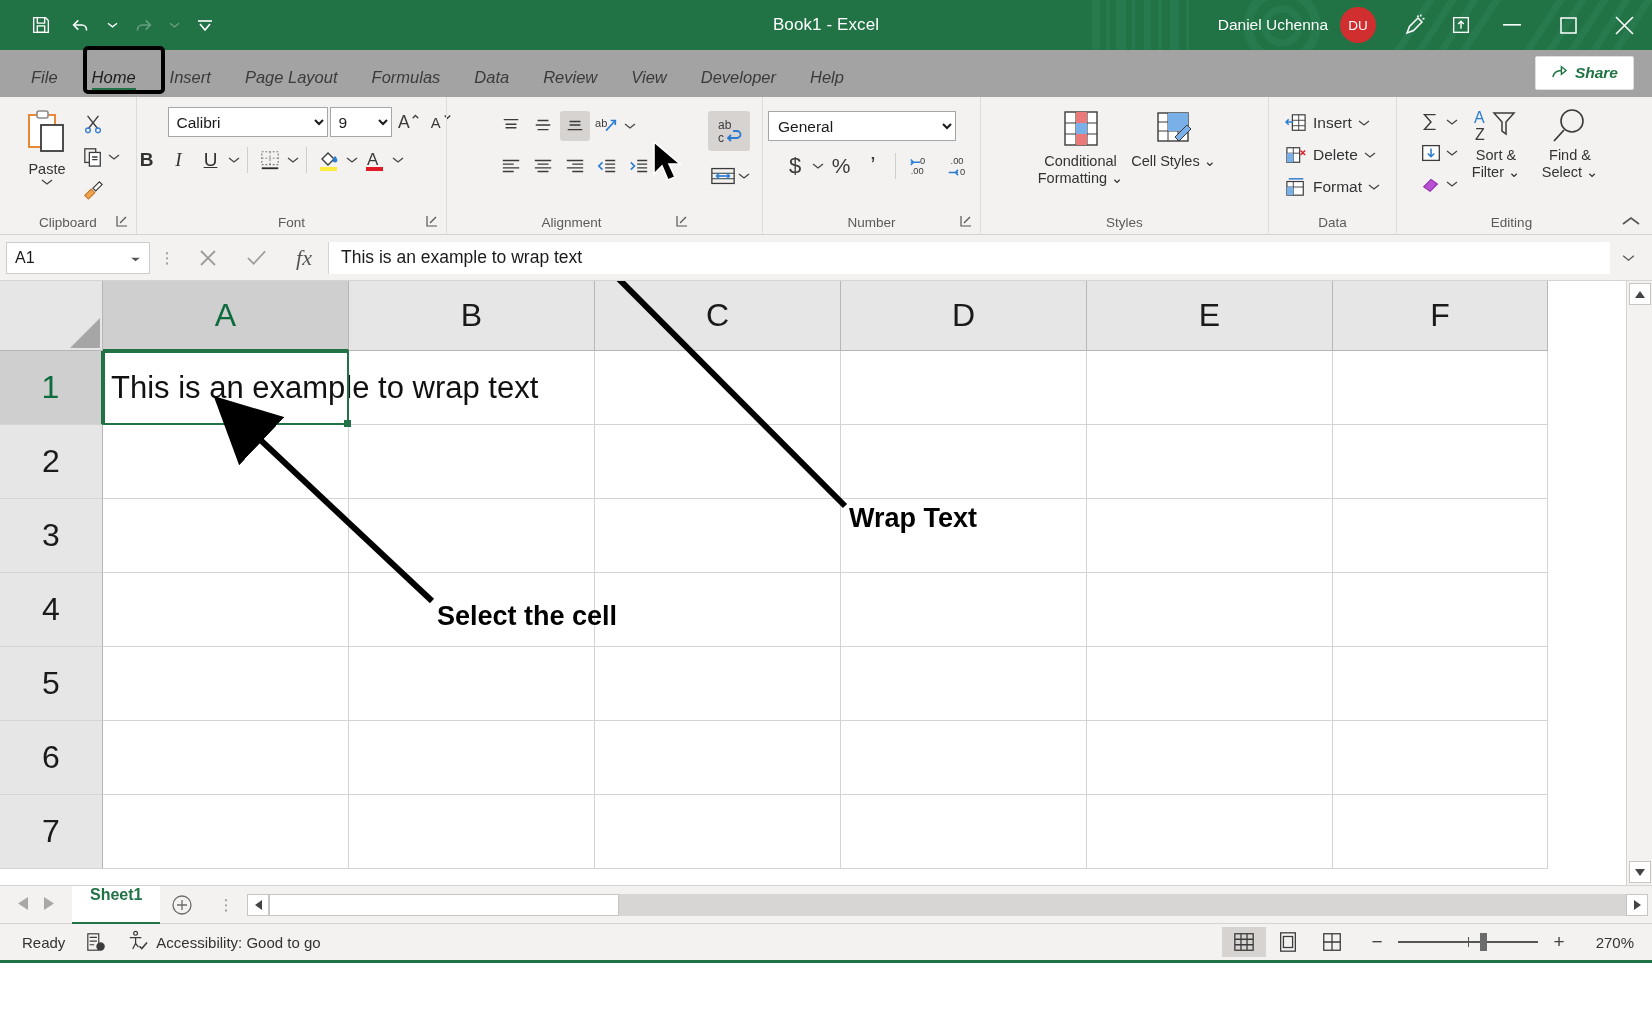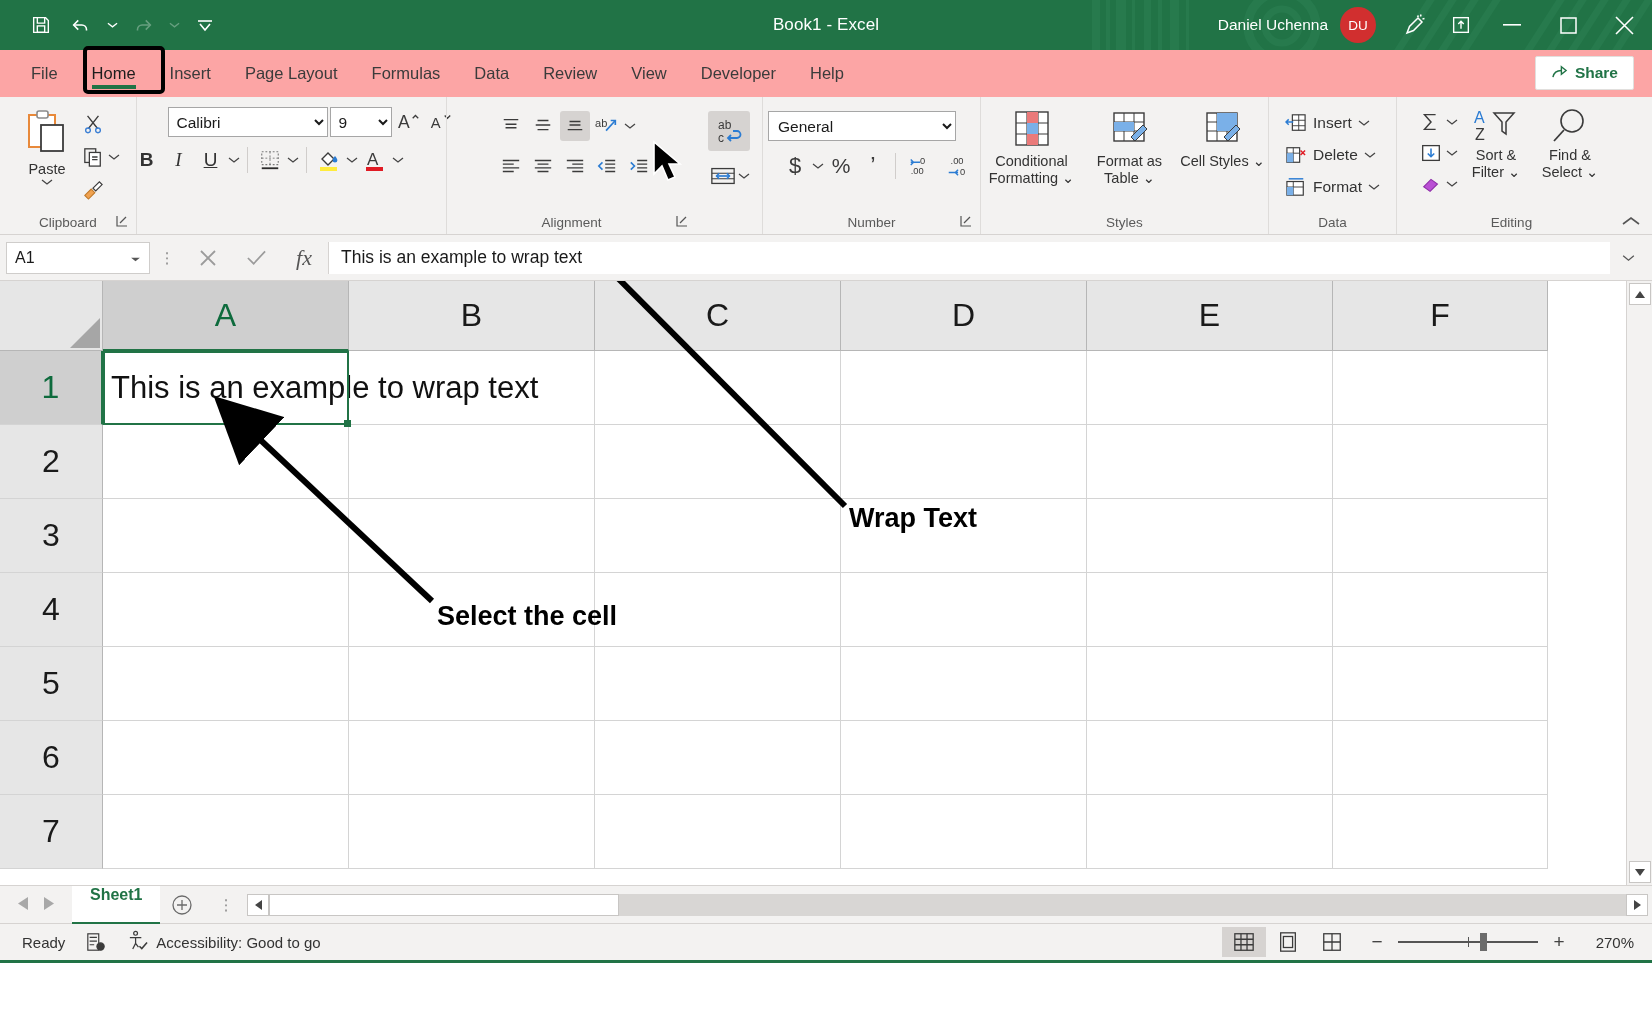--- a/index.html
+++ b/index.html
@@ -50,22 +50,22 @@
   .avatar{
     width:36px;height:36px;border-radius:50%;background:#d12f2f;color:#fff;
     display:flex;align-items:center;justify-content:center;font-size:13.5px;
     margin-right:16px;
   }
   .tb-icon{width:46px;height:50px;display:flex;align-items:center;justify-content:center;color:#fff;}
   .win-btn{width:56px;height:50px;display:flex;align-items:center;justify-content:center;color:#fff;}
 
   
   .ribbon-tabs{
-    height:47px;background:#fca5a5;display:flex;align-items:center;
-    padding-left:14px; position:relative;
+    height:47px;background:#a3a3a3;display:flex;align-items:flex-end;
+    padding-left:14px; position:relative;font-style:italic;
   }
   .rtab{
     font-size:16.5px;color:#3b3b3b;padding:0 17px;height:40px;
     display:flex;align-items:center;justify-content:center;position:relative;
     white-space:nowrap;
   }
   .rtab.active{color:#1d1d1d;}
   .rtab.active .uline{
     position:absolute;bottom:5px;left:17px;right:17px;height:4px;background:#217346;
   }
@@ -515,20 +515,29 @@
           <svg width="24" height="24" viewBox="0 0 24 24" fill="none">
             <text x="4" y="17" font-family="Liberation Sans" font-size="17" fill="#3b3b3b">A</text>
             <rect x="3" y="19" width="17" height="4" fill="#e01b24"></rect>
           </svg>
         </div>
         <div class="chev"><svg width="12" height="8" viewBox="0 0 12 8" fill="none" stroke="#444" stroke-width="1.3">
               <path d="M1 2l5 4 5-4"></path>
             </svg></div>
       </div>
     </div>
+    <div class="grp-label">
+        <span>Font</span>
+      <span class="dlg-launcher">
+        <svg width="12" height="12" viewBox="0 0 12 12" fill="none" stroke="#555" stroke-width="1.2">
+            <path d="M1 1v10h10"></path>
+            <path d="M10 2L4 8"></path>
+          </svg>
+      </span>
+    </div>
   </div>
 
   <div class="rgroup" style="width:250px">
     <div class="grp-body" style="flex-direction:column;align-items:flex-start;padding-left:14px;">
       <div class="row1" style="margin:8px 0 10px 0;">
         <div class="small-btn">
           <svg width="22" height="20" viewBox="0 0 24 22" fill="none" stroke="#3b3b3b" stroke-width="1.6">
               <path d="M4 4h16M6 9h12M6 13h12"></path>
             </svg>
         </div>
@@ -671,31 +680,20 @@
     <div class="grp-body" style="justify-content:flex-end;padding-top:6px;gap:2px;">
       <div class="styles-btn">
         <svg width="50" height="44" viewBox="0 0 50 44" fill="none">
           <rect x="9" y="3" width="32" height="33" stroke="#3b3b3b" stroke-width="1.4" fill="#fff"></rect>
           <path d="M9 14h32M9 25h32M20 3v33M31 3v33" stroke="#3b3b3b" stroke-width="1.1"></path>
           <rect x="20" y="3" width="11" height="11" fill="#ea7a7a"></rect>
           <rect x="20" y="14" width="11" height="11" fill="#7ab0e8"></rect>
           <rect x="20" y="25" width="11" height="11" fill="#ea7a7a"></rect>
         </svg>
         <div class="lbl"><span>Conditional Formatting</span>
-          <span> ⌄</span>
-        </div>
-      </div>
-      <div class="styles-btn">
-        <svg width="50" height="44" viewBox="0 0 50 44" fill="none">
-          <rect x="9" y="4" width="30" height="28" stroke="#3b3b3b" stroke-width="1.4" fill="#fff"></rect>
-          <path d="M9 13h30M9 22h30M19 4v28M29 4v28" stroke="#3b3b3b" stroke-width="1"></path>
-          <rect x="9" y="13" width="20" height="9" fill="#7ab0e8"></rect>
-          <path d="M26 28l12-12 4 4-12 12z" fill="#7ab0e8" stroke="#3b3b3b" stroke-width="1"></path>
-        </svg>
-        <div class="lbl"><span>Format as Table</span>
           <span> ⌄</span>
         </div>
       </div>
       <div class="styles-btn" style="width:86px">
         <svg width="50" height="44" viewBox="0 0 50 44" fill="none">
           <rect x="9" y="4" width="30" height="28" stroke="#3b3b3b" stroke-width="1.4" fill="#fff"></rect>
           <path d="M9 13h30M9 22h30M19 4v28M29 4v28" stroke="#3b3b3b" stroke-width="1"></path>
           <rect x="19" y="4" width="20" height="18" fill="#7ab0e8"></rect>
           <path d="M26 28l12-12 4 4-12 12z" fill="#7ab0e8" stroke="#3b3b3b" stroke-width="1"></path>
         </svg>

